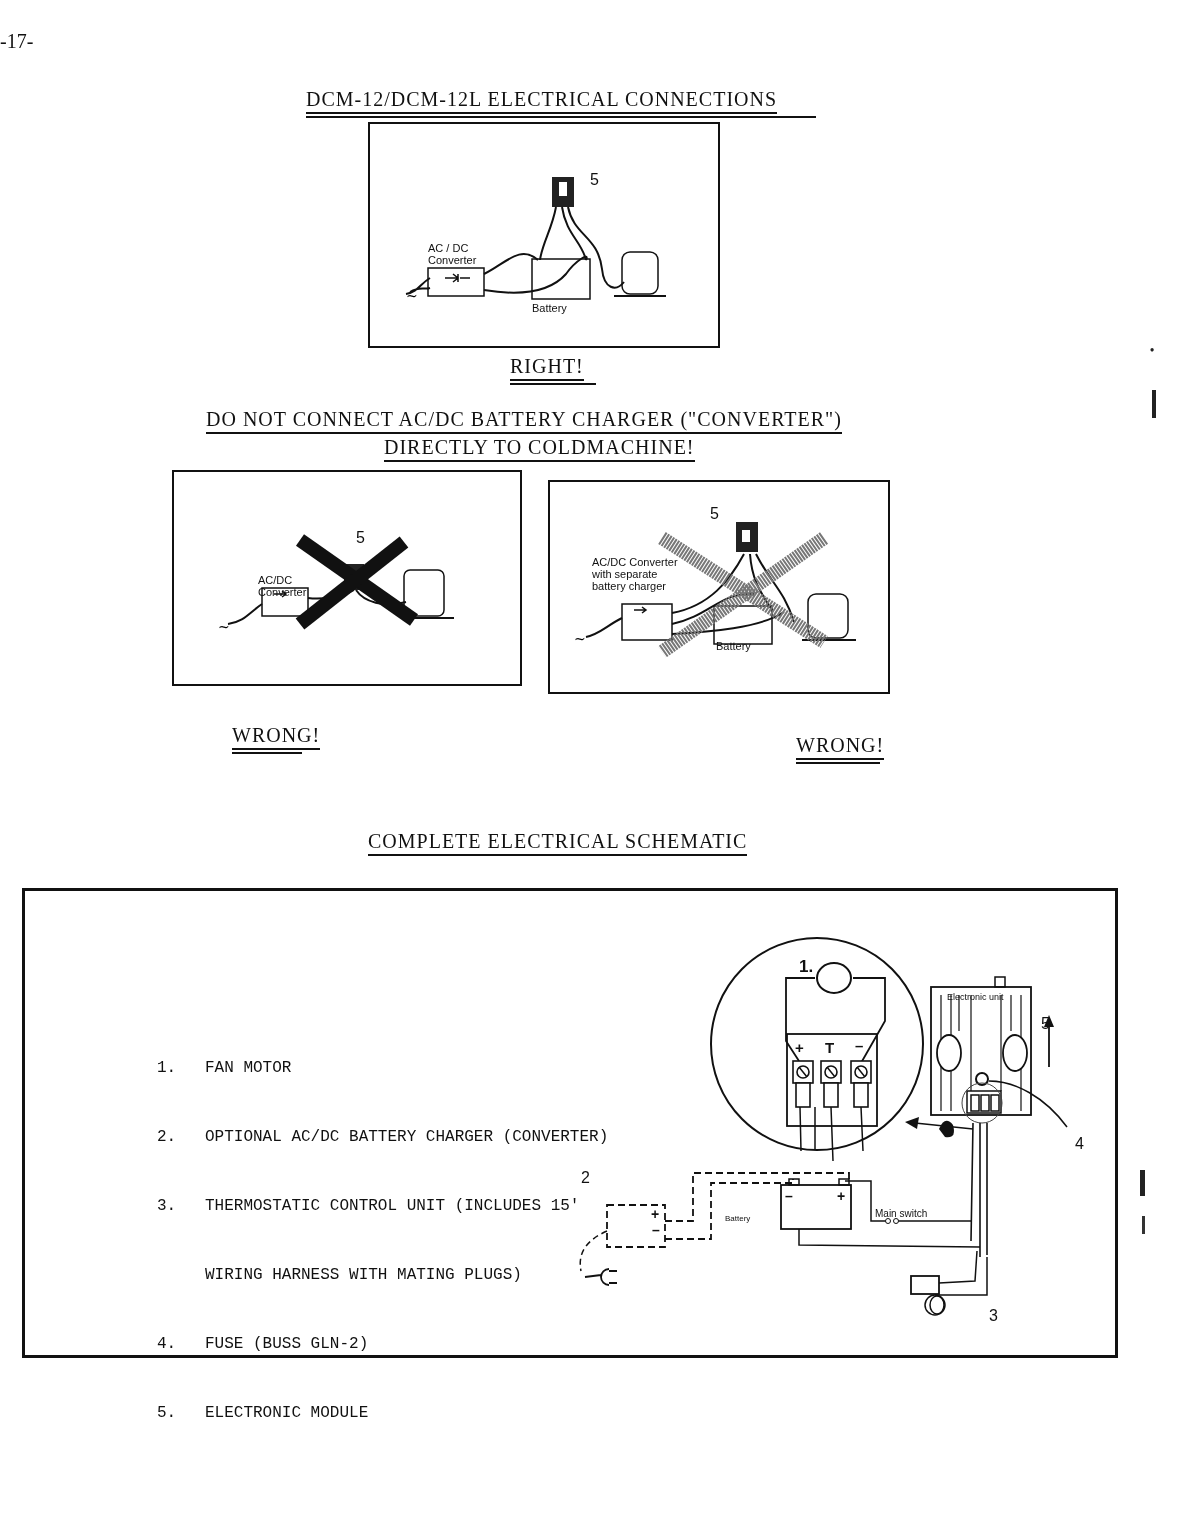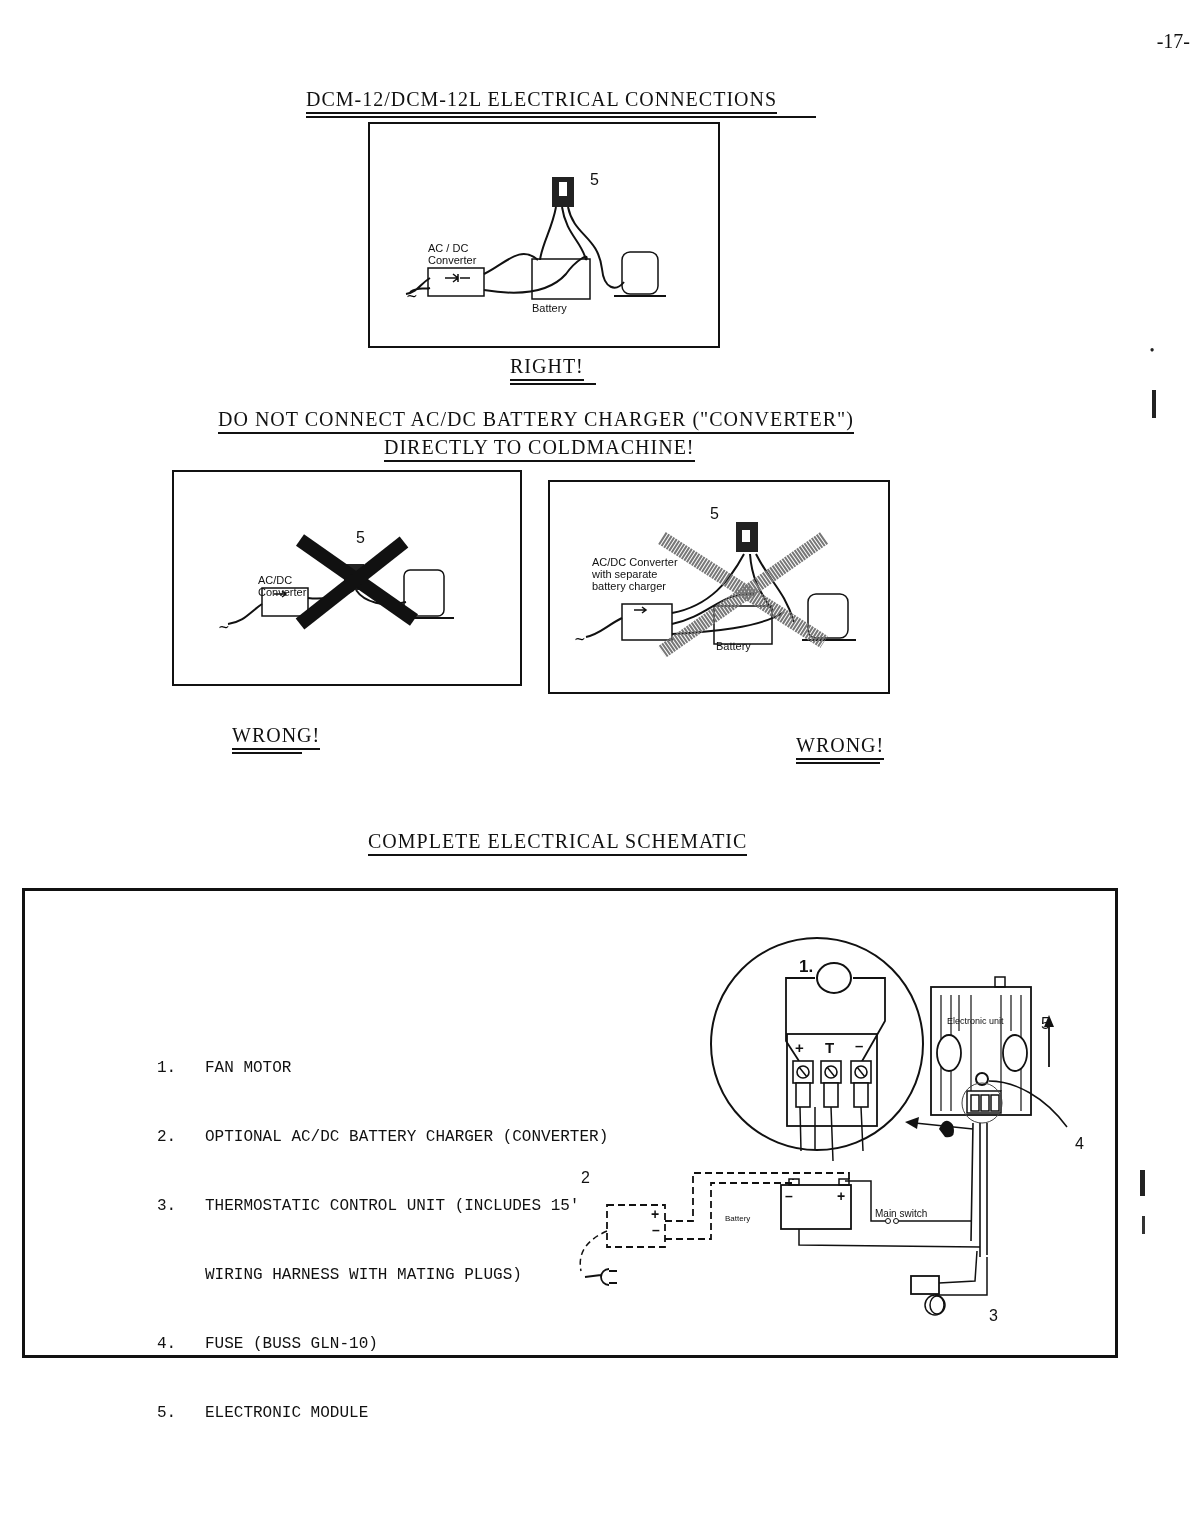--- a/index.html
+++ b/index.html
@@ -1,19 +1,19 @@
 <!DOCTYPE html>
 <html><head>
 <meta charset="utf-8">
 <style>
   html, body { margin:0; padding:0; background:#fff; }
   body { width:1190px; height:1538px; position:relative; overflow:hidden; color:#111;
          font-family:"Liberation Mono","DejaVu Sans Mono",monospace; }
   .abs { position:absolute; }
-  .pg { left:0; width:1190px; top:30px; text-align:right; font-size:20px; font-family:"Liberation Serif",serif; }
+  .pg { left:0; width:1190px; top:30px; text-align:left; font-size:20px; font-family:"Liberation Serif",serif; }
   .h { font-family:"Liberation Serif",serif; font-size:20px; letter-spacing:1px; white-space:nowrap; }
   .ul { border-bottom:2px solid #111; padding-bottom:2px;margin-top:42px; }
   .dbl { display:block; height:2px; background:#111; margin-top:5px; }
   .frame { border:2px solid #111; box-sizing:border-box; background:#fff; }
   .legend { font-size:16px; line-height:23px; white-space:pre; }
   .legend .num { display:inline-block; width:48px; }
   .lbl { font-family:"Liberation Sans",sans-serif; font-weight:normal; font-size:11px; line-height:12px; }
   .num5 { font-family:"Liberation Sans",sans-serif; font-size:16px; }
   svg { position:absolute; left:0; top:0; overflow:visible; }
   .margin { font-family:"Liberation Serif",serif; font-size:22px; font-weight:bold; color:#222; }
@@ -56,21 +56,21 @@
     <div>Converter</div>
   </div>
   <div class="abs lbl" style="left:162px; top:178px;">Battery</div>
 </div>
 
 <div class="abs h" style="left:510px; top:355px;">
   <span class="ul">RIGHT!</span>
   <span class="dbl" style="width:86px;"></span>
 </div>
 
-<div class="abs h" style="left:218px; top:408px;">
+<div class="abs h" style="left:206px; top:408px;">
   <span class="ul">DO NOT CONNECT AC/DC BATTERY CHARGER ("CONVERTER")</span>
 </div>
 <div class="abs h" style="left:384px; top:436px;">
   <span class="ul">DIRECTLY TO COLDMACHINE!</span>
 </div>
 
 <div class="abs frame" style="left:172px; top:470px; width:350px; height:216px;">
   <svg width="350" height="216">
     <rect x="88" y="116" width="46" height="28" fill="none" stroke="#111" stroke-width="1.5"></rect>
     <path d="M100 122 l12 0 M108 119 l4 3 l-4 3" stroke="#111" stroke-width="1.5" fill="none"></path>
@@ -129,21 +129,21 @@
   <span class="ul">COMPLETE ELECTRICAL SCHEMATIC</span>
 </div>
 
 <div class="abs frame" style="left:22px; top:888px; width:1096px; height:470px; border-width:3px;">
 
   <div class="abs legend" style="left:104px; top:120px;margin-left:28px;">
     <div><span class="num">1.</span><span>FAN MOTOR</span></div>
     <div><span class="num">2.</span><span>OPTIONAL AC/DC BATTERY CHARGER (CONVERTER)</span></div>
     <div><span class="num">3.</span><span>THERMOSTATIC CONTROL UNIT (INCLUDES 15'</span></div>
     <div><span class="num"></span><span>WIRING HARNESS WITH MATING PLUGS)</span></div>
-    <div><span class="num">4.</span><span>FUSE (BUSS GLN-10)</span></div>
+    <div><span class="num">4.</span><span>FUSE (BUSS GLN-2)</span></div>
     <div><span class="num">5.</span><span>ELECTRONIC MODULE</span></div>
   </div>
 
   <svg width="1096" height="470">
 
     <circle cx="792" cy="153" r="106" fill="none" stroke="#111" stroke-width="2"></circle>
 
     <ellipse cx="809" cy="87" rx="17" ry="15" fill="none" stroke="#111" stroke-width="2"></ellipse>
     <path d="M790 87 L761 87 L761 150 L774 170 M828 87 L860 87 L860 130 L836 172" stroke="#111" stroke-width="1.8" fill="none"></path>
 
@@ -208,21 +208,21 @@
     <rect x="582" y="314" width="58" height="42" fill="none" stroke="#111" stroke-width="1.8" stroke-dasharray="7 4"></rect>
     <path d="M640 330 L668 330 L668 282 L824 282 L824 288 M640 348 L686 348 L686 292 L768 292 L768 288" stroke="#111" stroke-width="1.8" stroke-dasharray="7 4" fill="none"></path>
     <path d="M582 340 C564 348 552 360 556 380" stroke="#111" stroke-width="1.5" stroke-dasharray="6 4" fill="none"></path>
     <path d="M560 386 L576 384 M584 378 a8 8 0 1 0 0 16 M584 380 L592 380 M584 392 L592 392" stroke="#111" stroke-width="1.8" fill="none"></path>
   </svg>
 
   <div class="abs" style="left:774px; top:66px; font-family:'Liberation Sans',sans-serif; font-size:17px; font-weight:bold;">1.</div>
   <div class="abs" style="left:770px; top:148px; font-family:'Liberation Sans',sans-serif; font-size:15px; font-weight:bold;">+</div>
   <div class="abs" style="left:800px; top:148px; font-family:'Liberation Sans',sans-serif; font-size:15px; font-weight:bold;">T</div>
   <div class="abs" style="left:830px; top:146px; font-family:'Liberation Sans',sans-serif; font-size:15px; font-weight:bold;">–</div>
-  <div class="abs lbl" style="left:922px; top:124px; font-size:9px;">Electronic unit</div>
+  <div class="abs lbl" style="left:922px; top:100px; font-size:9px;">Electronic unit</div>
   <div class="abs num5" style="left:1016px; top:124px;">5</div>
   <div class="abs num5" style="left:1050px; top:244px;">4</div>
   <div class="abs num5" style="left:556px; top:278px;">2</div>
   <div class="abs num5" style="left:964px; top:416px;">3</div>
   <div class="abs lbl" style="left:700px; top:322px; font-size:8px;">Battery</div>
   <div class="abs lbl" style="left:850px; top:317px; font-size:10px;">Main switch</div>
   <div class="abs" style="left:626px; top:315px; font-family:'Liberation Sans',sans-serif; font-size:14px; font-weight:bold;">+</div>
   <div class="abs" style="left:627px; top:331px; font-family:'Liberation Sans',sans-serif; font-size:14px; font-weight:bold;">–</div>
   <div class="abs" style="left:760px; top:297px; font-family:'Liberation Sans',sans-serif; font-size:14px; font-weight:bold;">–</div>
   <div class="abs" style="left:812px; top:297px; font-family:'Liberation Sans',sans-serif; font-size:14px; font-weight:bold;">+</div>

